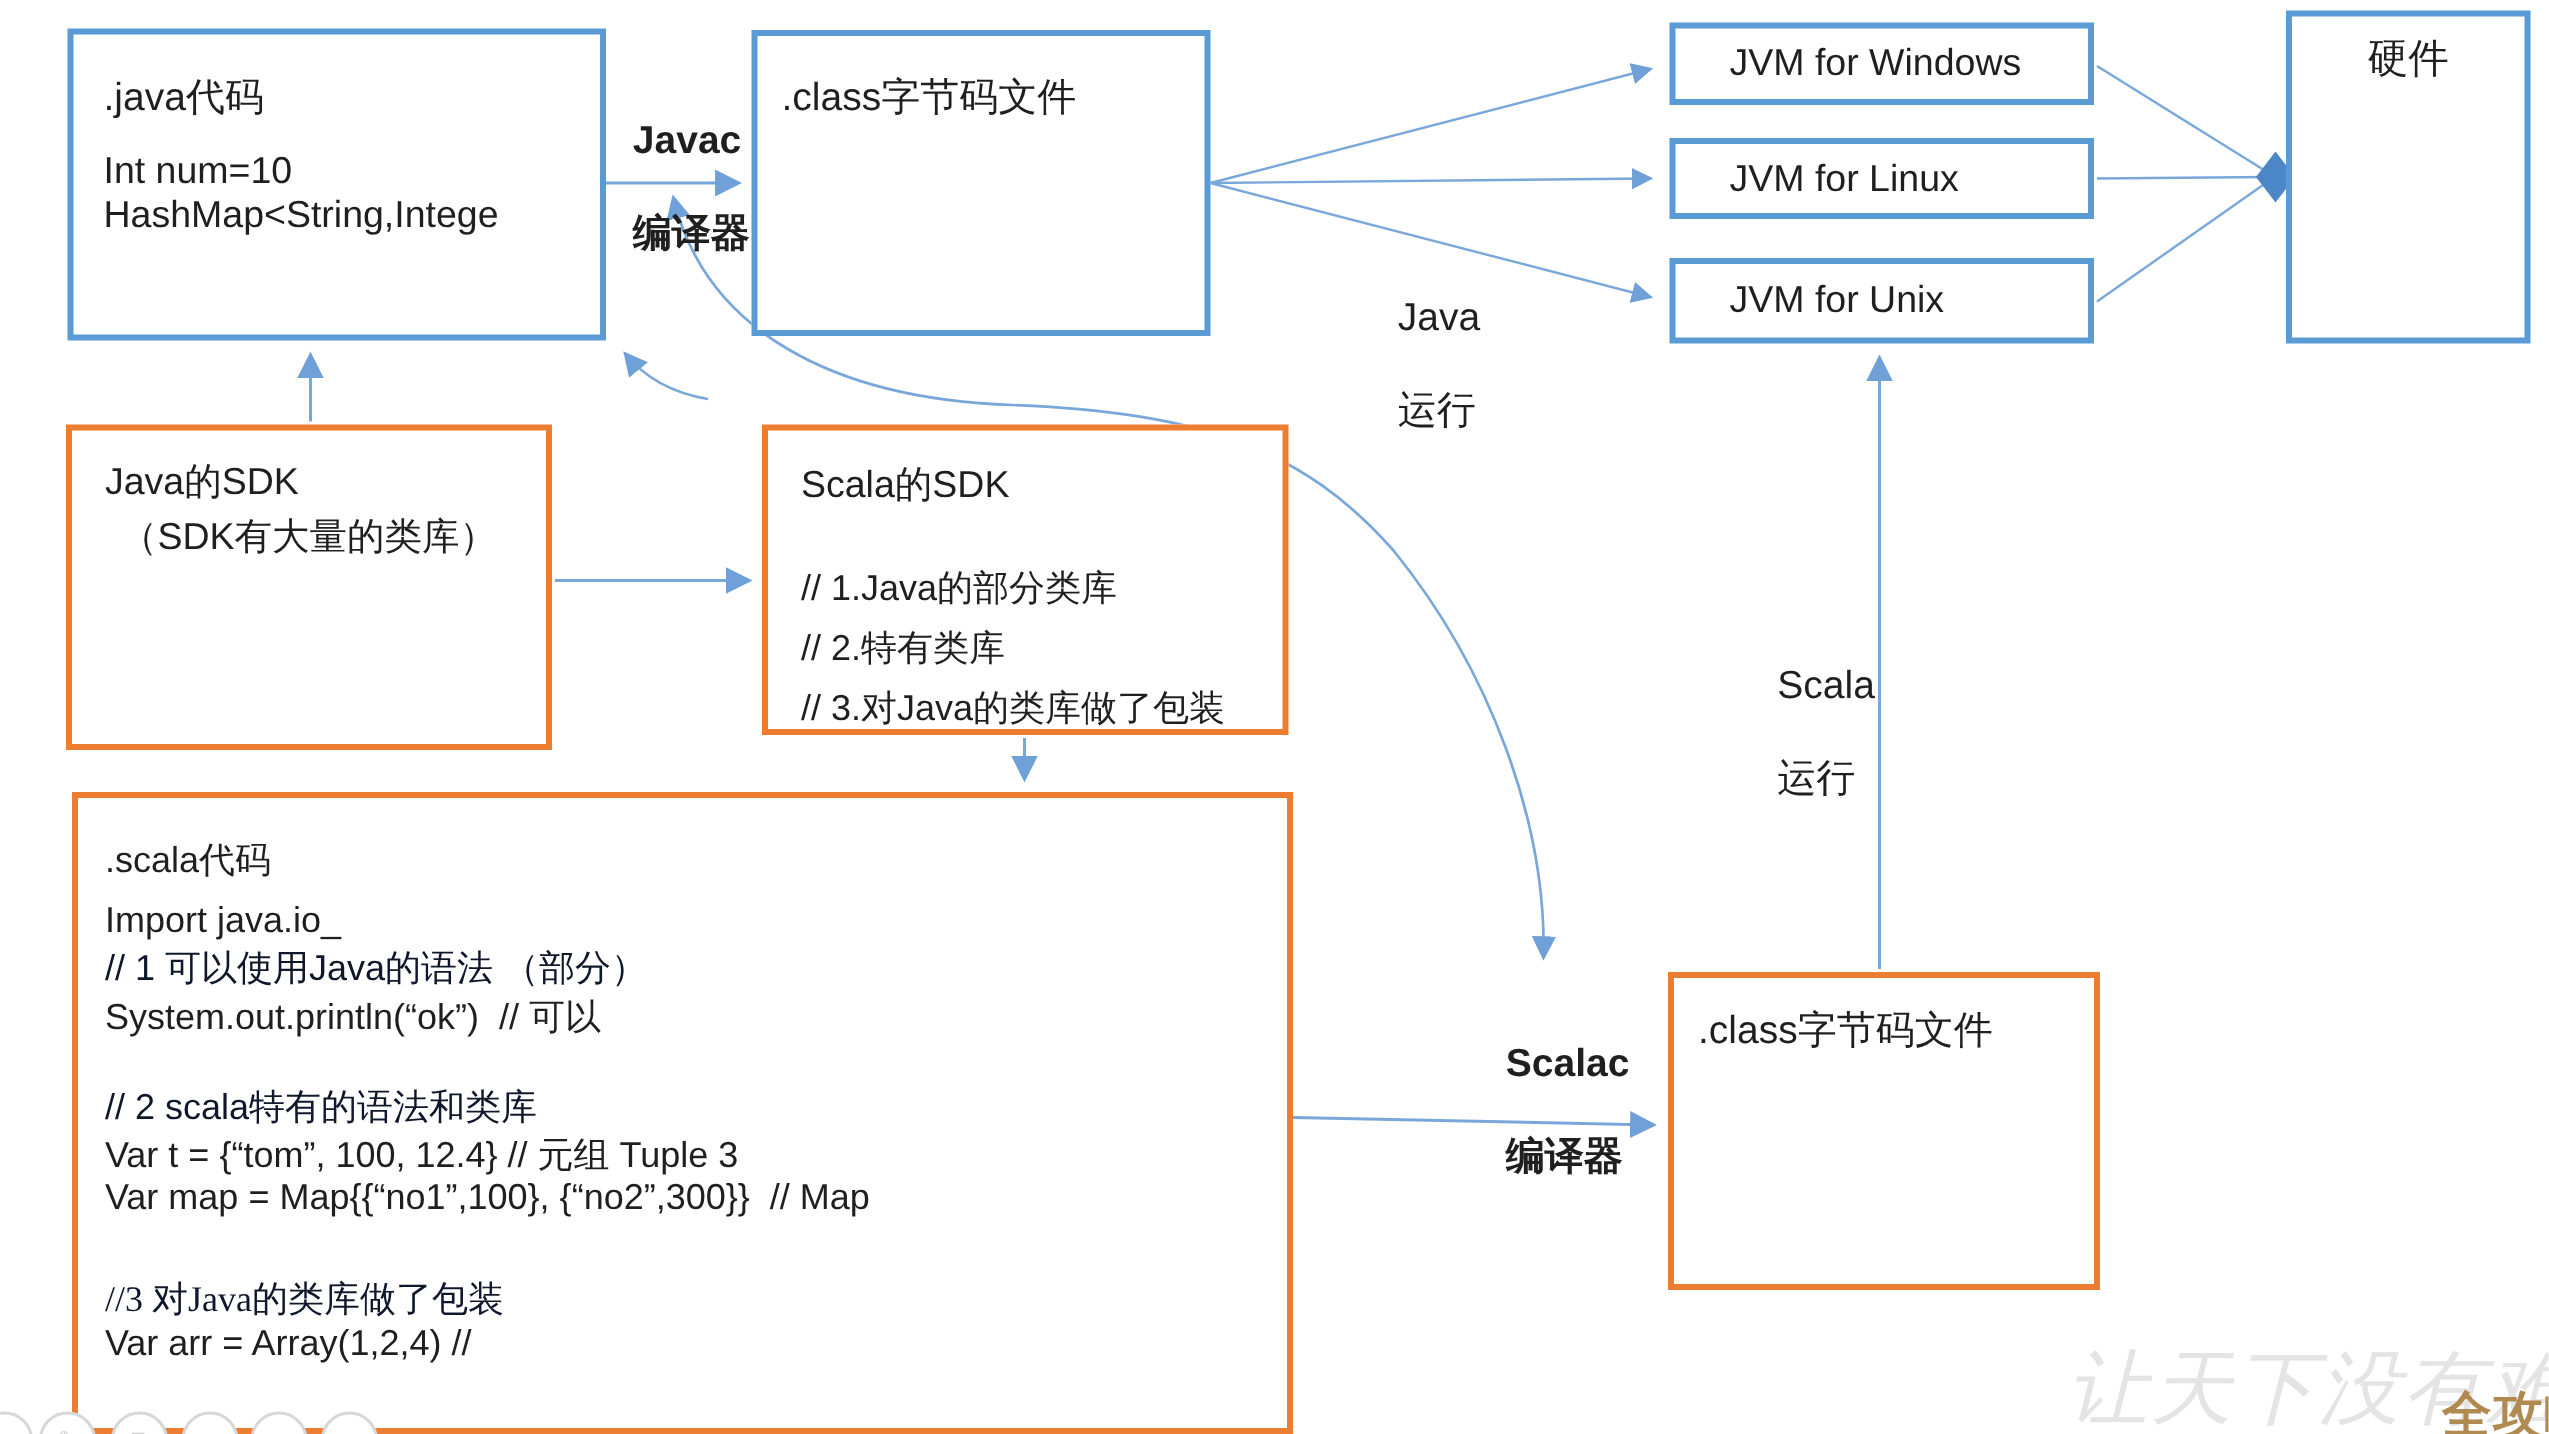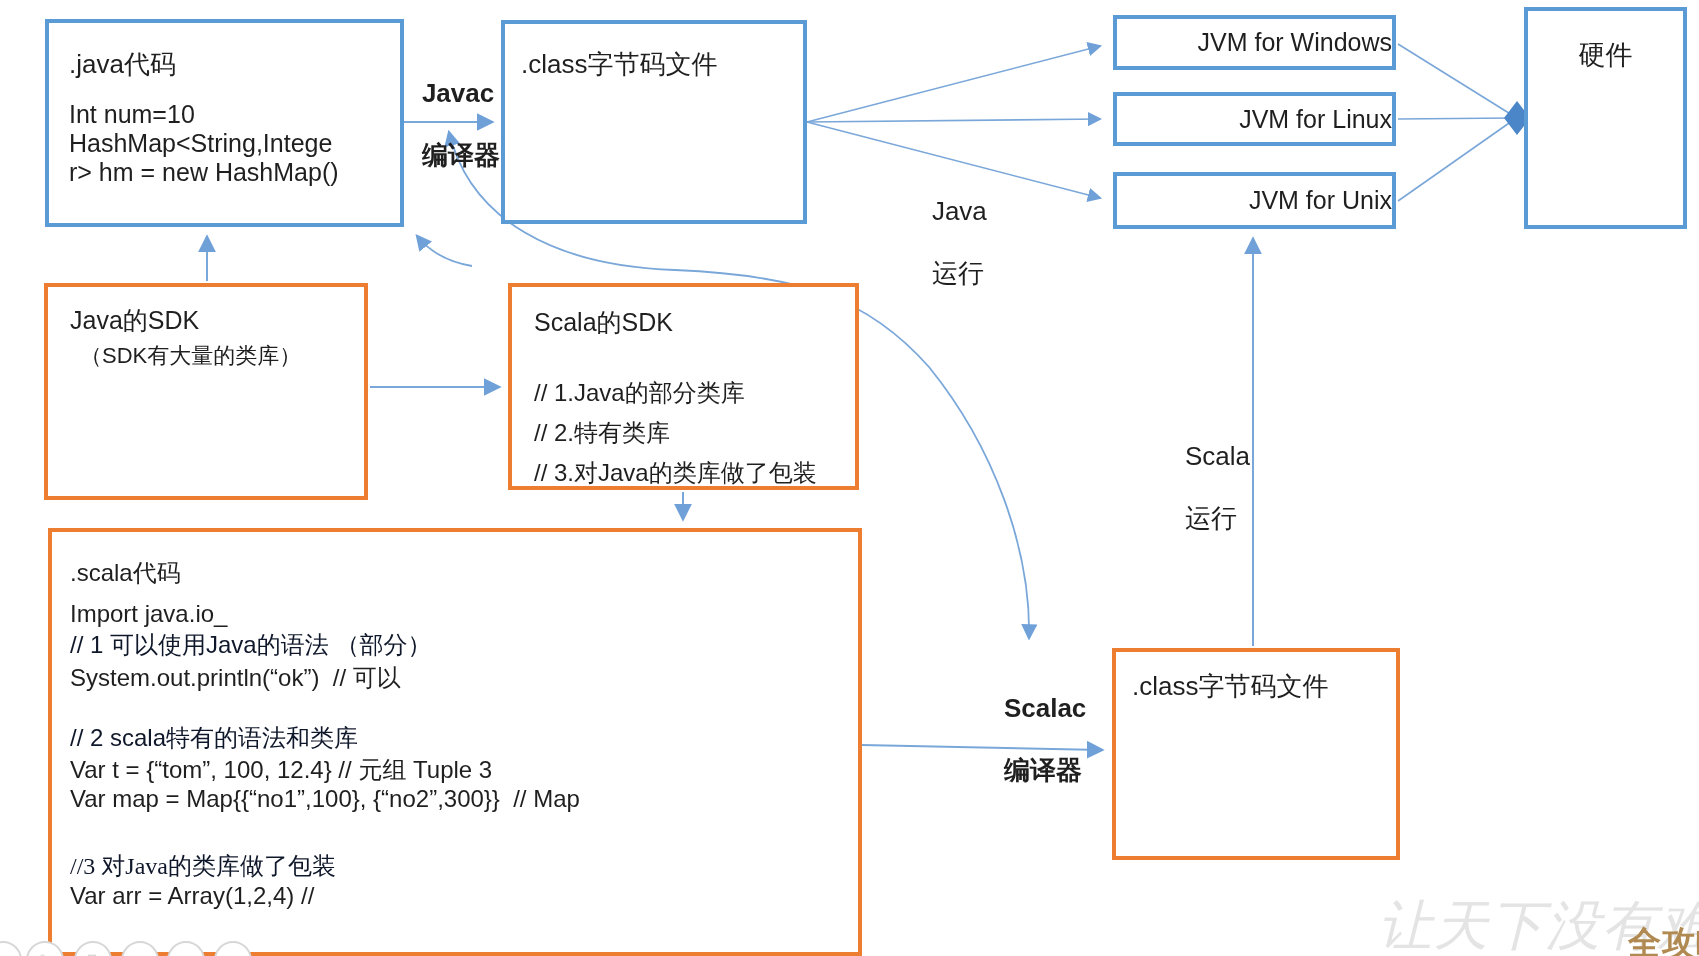--- a/index.html
+++ b/index.html
@@ -7,29 +7,29 @@
          font-family:"Liberation Sans","DejaVu Sans",sans-serif;color:#1f1f1f;}
   svg.wires{position:absolute;left:0;top:0;width:1699px;height:956px;pointer-events:none;}
 
   .box{position:absolute;background:#fff;box-sizing:border-box;}
   .blue{border:4px solid #5b9bd5;}
   .orange{border:4px solid #ed7d31;}
 
   .javacode-title{margin:24px 0 18px 20px;font-size:26px;}
   .javacode-line{margin-left:20px;font-size:25px;line-height:29px;}
 
-  .jvm-label{display:flex;align-items:center;padding-left:20px;font-size:25px;justify-content:flex-end;}
+  .jvm-label{display:flex;align-items:center;padding-left:36px;font-size:25px;}
 
-  .hw-label{display:flex;justify-content:center;margin-top:26px;font-size:27px;text-align:center;}
+  .hw-label{display:flex;justify-content:center;margin-top:10px;font-size:27px;text-align:center;}
 
   .two-line{position:absolute;font-size:26px;line-height:31px;white-space:pre;}
   .two-line.center{text-align:center;font-weight:bold;}
 
   .sdk-line1{margin:17px 0 4px 22px;font-size:25px;}
-  .sdk-line2{margin-left:32px;font-size:22px;}
+  .sdk-line2{margin-left:32px;font-size:25px;}
 
   .scala-sdk-title{margin:19px 0 0 22px;font-size:25px;}
   .scala-sdk-item{margin-left:22px;font-size:24px;line-height:40px;}
   .scala-sdk-list{margin-top:34px;}
 
   .scode{position:absolute;left:18px;white-space:pre;font-size:24px;}
   .red{color:#0f172a;}
 
   .watermark{position:absolute;left:1378px;top:890px;width:400px;
              font-family:"DejaVu Serif","Liberation Serif",serif;
@@ -78,21 +78,20 @@
 
     <path d="M 449,132 C 470,220 555,266 675,270 C 800,275 868,298 929,367 C 993,446 1031,548 1029,638" fill="none" stroke="#7aa7d9" stroke-width="1.8" marker-start="url(#arr)" marker-end="url(#arr)"></path>
 
     <path d="M 472,266 C 448,262 430,252 417,236" fill="none" stroke="#7aa7d9" stroke-width="1.8" marker-end="url(#arr)"></path>
   </svg>
 
   <div class="box blue" style="left:45px;top:19px;width:359px;height:208px;">
     <div class="javacode-title">.java代码</div>
     <div class="javacode-line">Int num=10</div>
     <div class="javacode-line">HashMap&lt;String,Intege</div>
-    <div class="javacode-line">r&gt; hm = new HashMap()</div>
   </div>
 
   <div class="two-line center" style="left:393px;top:47px;width:84px;">
     <span>Javac</span><br>
     <span>编译器</span>
   </div>
 
   <div class="box blue" style="left:501px;top:20px;width:306px;height:204px;">
     <div style="margin:23px 0 0 16px;font-size:26px;">.class字节码文件</div>
   </div>

